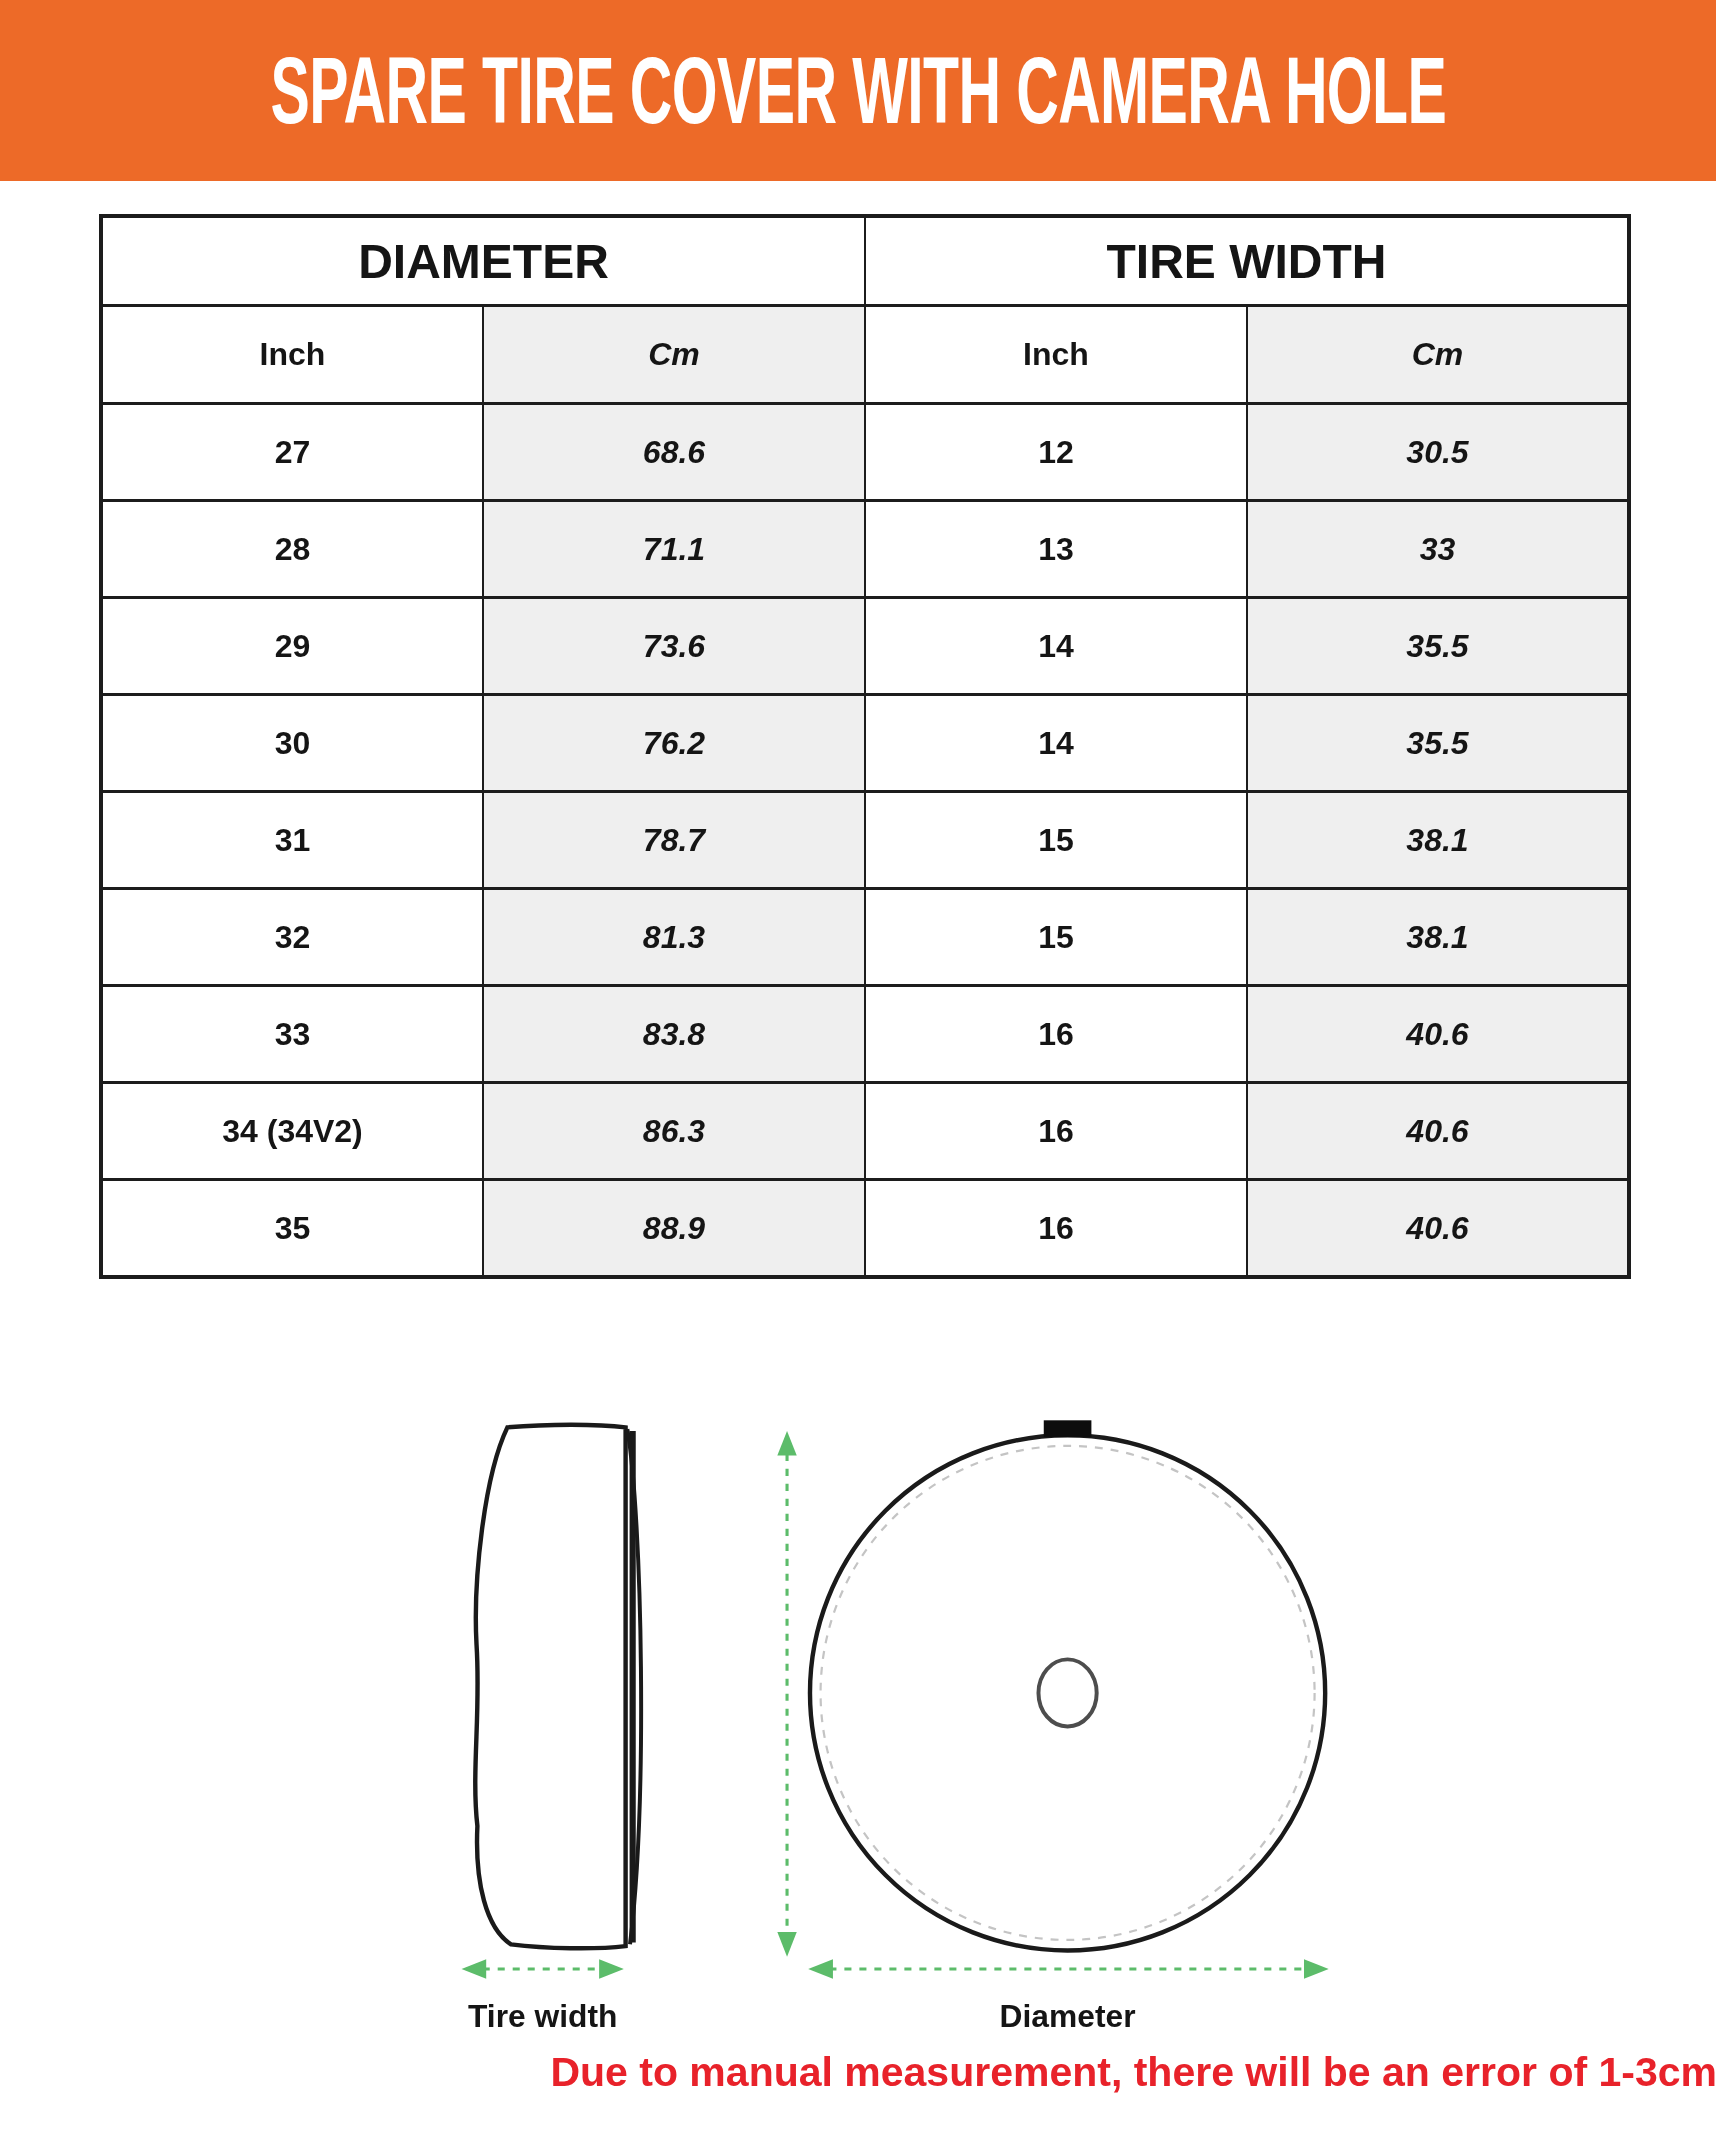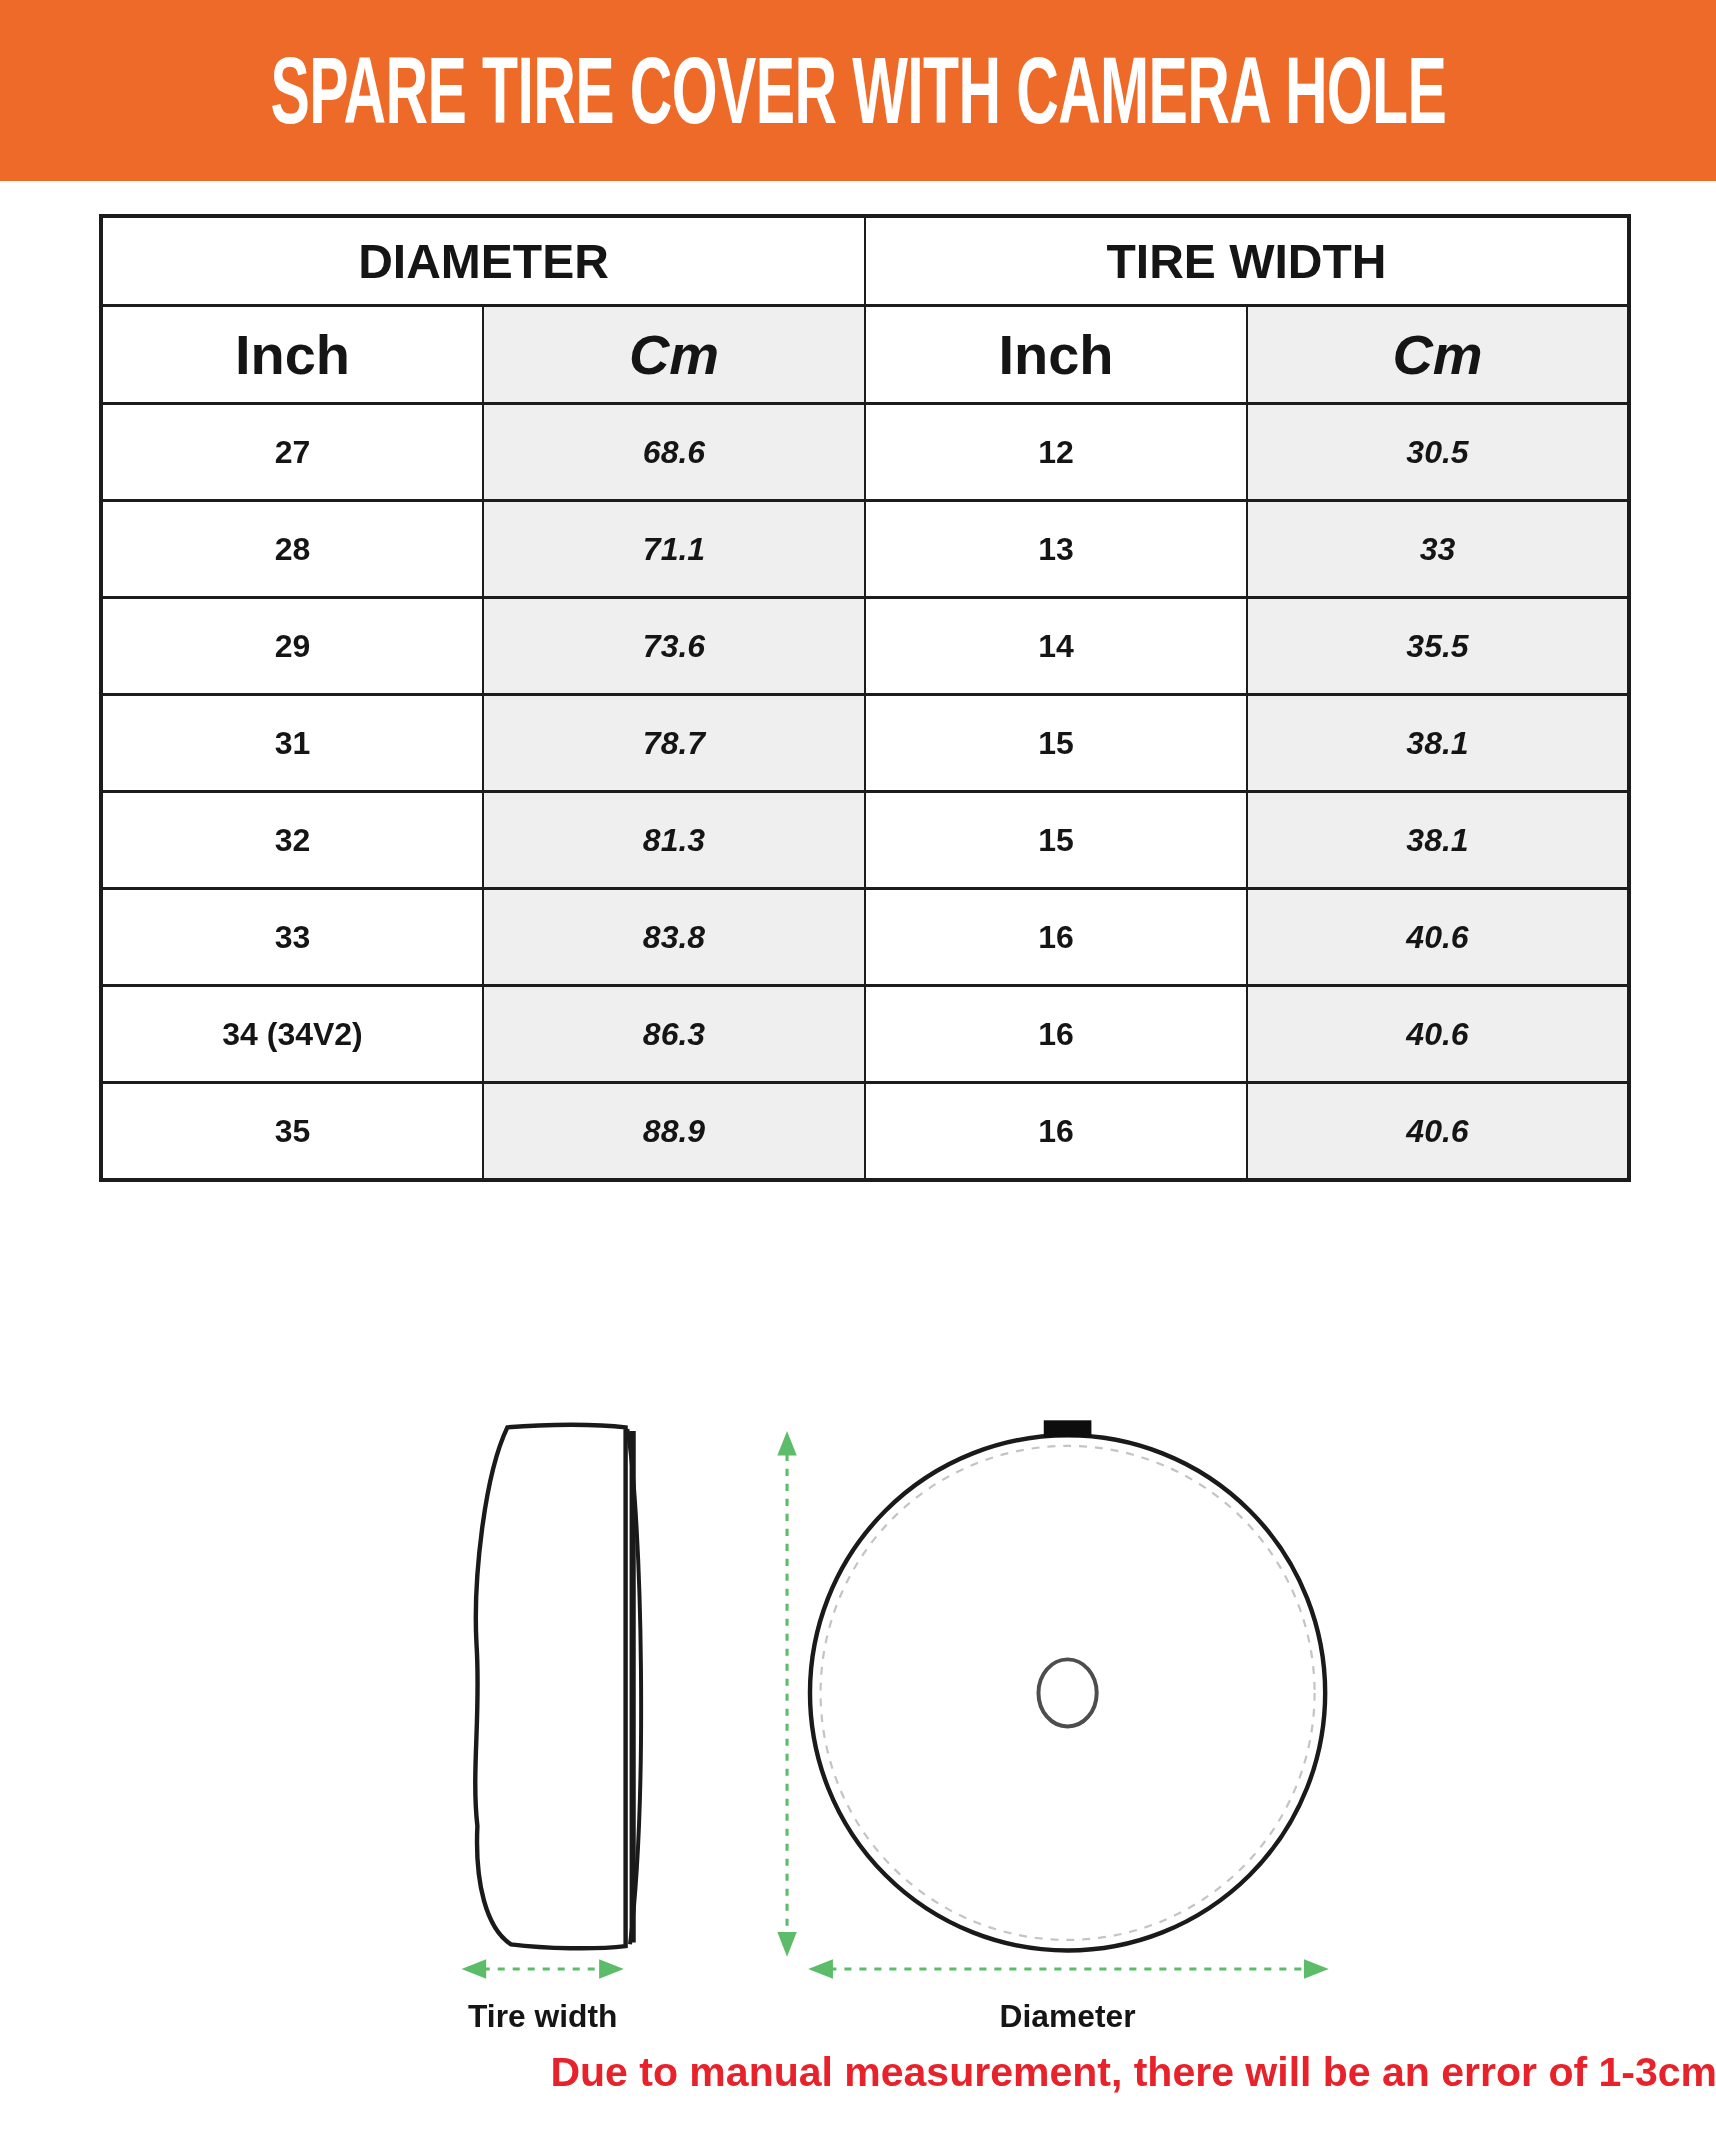--- a/index.html
+++ b/index.html
@@ -37,21 +37,21 @@
   table.size-table col { width: 25%; }
   table.size-table th, table.size-table td {
     border-left: 2.6px solid var(--table-border, #1C1C1C);
     border-right: 2.6px solid var(--table-border, #1C1C1C);
     border-top: 3.5px solid var(--table-border, #1C1C1C);
     border-bottom: 3.5px solid var(--table-border, #1C1C1C);
     text-align: center; vertical-align: middle;
     padding: 0;
   }
   tr.group-row th { height: 86px; font-size: 48px; font-weight: 700; background: #ffffff; }
-  tr.subhead-row th { height: 95px; font-size: 56px; font-weight: 700; }
+  tr.subhead-row th { height: 95px; font-size: 32px; font-weight: 700; }
   tbody td { height: 94px; font-size: 32px; font-weight: 700; }
   .cm { background: var(--cm-bg, #EFEFEF); font-style: italic; }
 
   
   svg.diagram {
     position: absolute; left: 0; top: 0;
     width: 1717px; height: 2149px;
     pointer-events: none;
   }
   svg .outline { fill: #ffffff; stroke: var(--line-dark, #1A1A1A); stroke-width: 5; }
@@ -114,20 +114,26 @@
           <td>13</td>
           <td class="cm">33</td>
         </tr>
         <tr>
           <td>29</td>
           <td class="cm">73.6</td>
           <td>14</td>
           <td class="cm">35.5</td>
         </tr>
         <tr>
+          <td>30</td>
+          <td class="cm">76.2</td>
+          <td>14</td>
+          <td class="cm">35.5</td>
+        </tr>
+        <tr>
           <td>31</td>
           <td class="cm">78.7</td>
           <td>15</td>
           <td class="cm">38.1</td>
         </tr>
         <tr>
           <td>32</td>
           <td class="cm">81.3</td>
           <td>15</td>
           <td class="cm">38.1</td>

